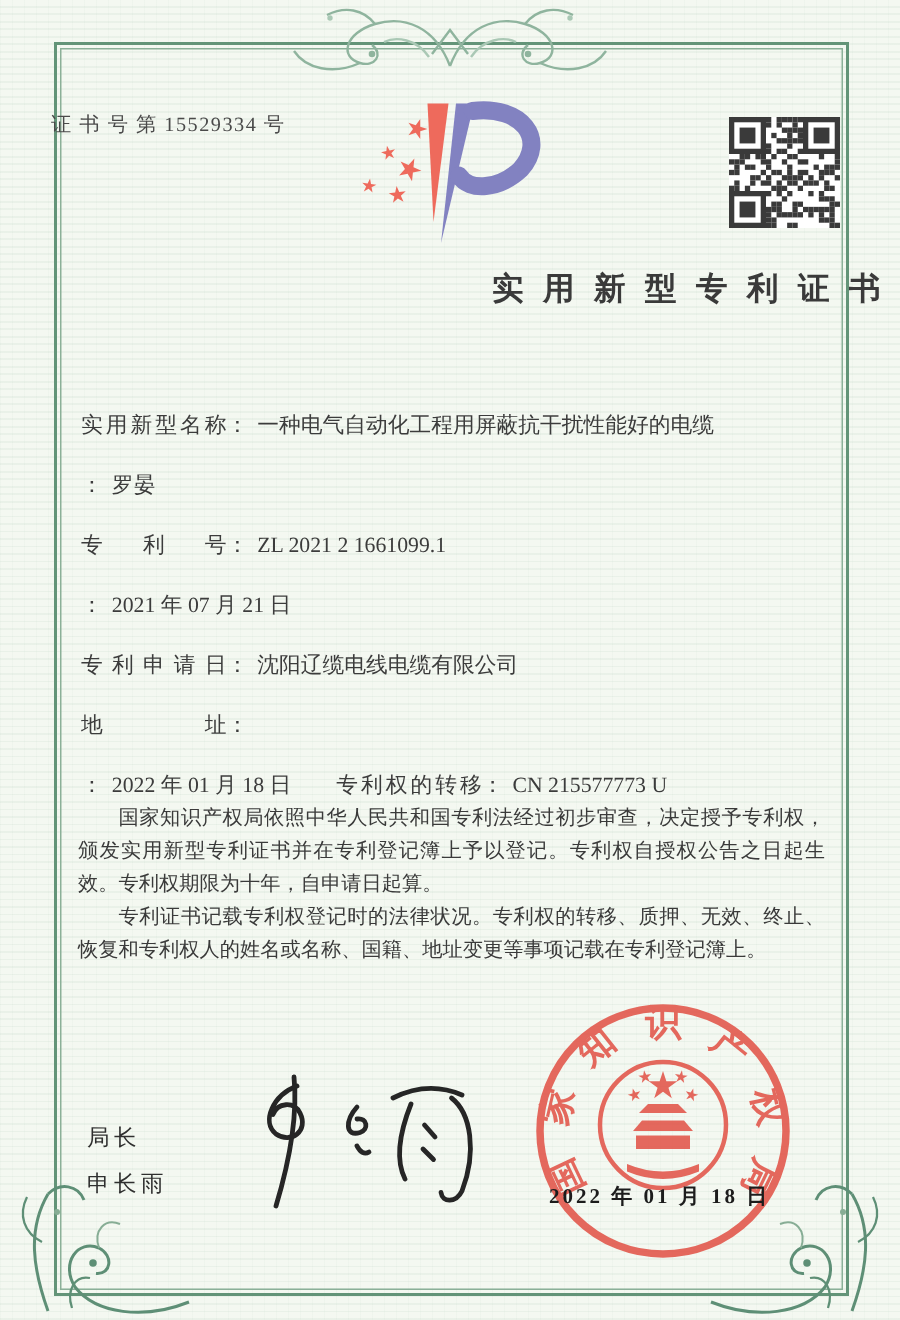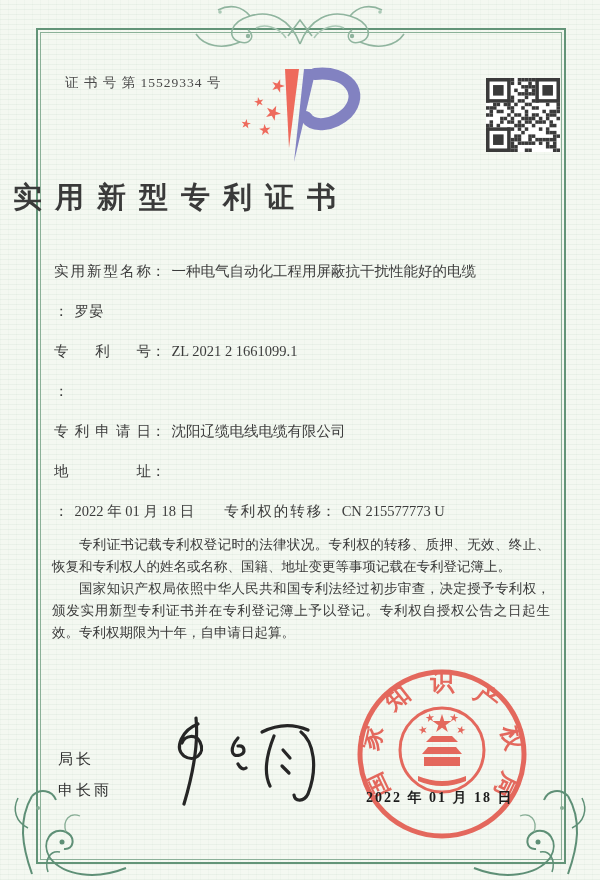--- a/index.html
+++ b/index.html
@@ -7,27 +7,27 @@
     position:relative;width:600px;height:880px;overflow:hidden;
     font-family:"Liberation Serif","DejaVu Serif",serif;
     background-color:#f4f8f1;
     background-image:
       repeating-linear-gradient(0deg, rgba(140,180,155,0.10) 0 1px, rgba(255,255,255,0) 1px 5px),
       repeating-linear-gradient(90deg, rgba(140,180,155,0.05) 0 1px, rgba(255,255,255,0) 1px 8px);
   }
   .frame{position:absolute;left:36px;top:28px;width:526px;height:832px;border:2px solid #639478;}
   .frame::before{content:"";position:absolute;inset:2px;border:1px solid #8bb098;}
   .orn{position:absolute;pointer-events:none;}
-  .cert-no{position:absolute;left:65px;top:74px;font-size:13.5px;color:#4a4a4a;letter-spacing:1px;}
+  .cert-no{position:absolute;left:34px;top:74px;font-size:13.5px;color:#4a4a4a;letter-spacing:1px;}
   .logo{position:absolute;left:228px;top:66px;}
   .qr{position:absolute;left:486px;top:78px;}
-  .title{position:absolute;top:178px;left:0;right:0;text-align:left;font-size:29px;font-weight:700;
+  .title{position:absolute;top:178px;left:0;right:0;text-align:right;font-size:21px;font-weight:700;
          letter-spacing:13px;text-indent:13px;color:#3a3a3a;}
   .fields{position:absolute;left:54px;top:260px;width:494px;font-size:14.5px;color:#3c3c3c;}
-  .frow{display:flex;margin-bottom:17px;line-height:23px;white-space:nowrap;}
+  .frow{display:flex;margin-bottom:17px;line-height:23px;white-space:nowrap;margin-top:13px;}
   .flabel{display:inline-block;width:97px;text-align:justify;text-align-last:justify;}
   .fcolon{display:inline-block;}
   .fvalue{margin-left:6px;}
   .pair2{margin-left:30px;display:flex;}
   .paras{position:absolute;left:52px;top:534px;width:498px;font-size:13.5px;line-height:22px;
          color:#3a3a3a;text-align:justify;}
   .paras p{margin:0;text-indent:2em;}
   .signer{position:absolute;left:58px;top:744px;font-size:15px;line-height:31px;color:#2f2f2f;letter-spacing:3px;}
   .sig{position:absolute;left:138px;top:714px;}
   .seal{position:absolute;left:352px;top:664px;}
@@ -259,20 +259,21 @@
         <span class="fcolon">：</span>
       <span class="fvalue">罗晏</span>
     </div>
     <div class="frow">
       <span class="flabel">专利号</span>
         <span class="fcolon">：</span>
       <span class="fvalue">ZL 2021 2 1661099.1</span>
     </div>
     <div class="frow">
         <span class="fcolon">：</span>
+      <span class="fvalue">2021 年 07 月 21 日</span>
     </div>
     <div class="frow">
       <span class="flabel">专利申请日</span>
         <span class="fcolon">：</span>
       <span class="fvalue">沈阳辽缆电线电缆有限公司</span>
     </div>
     <div class="frow">
       <span class="flabel">地址</span>
         <span class="fcolon">：</span>
     </div>
@@ -281,22 +282,22 @@
       <span class="fvalue">2022 年 01 月 18 日</span>
       <span class="pair2">
         <span class="flabel">专利权的转移</span>
           <span class="fcolon">：</span>
         <span class="fvalue">CN 215577773 U</span>
       </span>
     </div>
   </div>
 
   <div class="paras">
+    <p>国家知识产权局依照中华人民共和国专利法经过初步审查，决定授予专利权，颁发实用新型专利证书并在专利登记簿上予以登记。专利权自授权公告之日起生效。专利权期限为十年，自申请日起算。</p>
     <p>专利证书记载专利权登记时的法律状况。专利权的转移、质押、无效、终止、恢复和专利权人的姓名或名称、国籍、地址变更等事项记载在专利登记簿上。</p>
-    <p>国家知识产权局依照中华人民共和国专利法经过初步审查，决定授予专利权，颁发实用新型专利证书并在专利登记簿上予以登记。专利权自授权公告之日起生效。专利权期限为十年，自申请日起算。</p>
   </div>
 
   <div class="signer">
     <div>局长</div>
     <div>申长雨</div>
   </div>
 
   <svg class="sig" width="200" height="95" viewBox="0 0 200 95">
     <g fill="none" stroke="#262626" stroke-width="3.2" stroke-linecap="round">
       <path d="M60,10 C44,16 36,34 46,42 C56,49 68,40 62,28 C58,20 47,21 44,29"></path>

